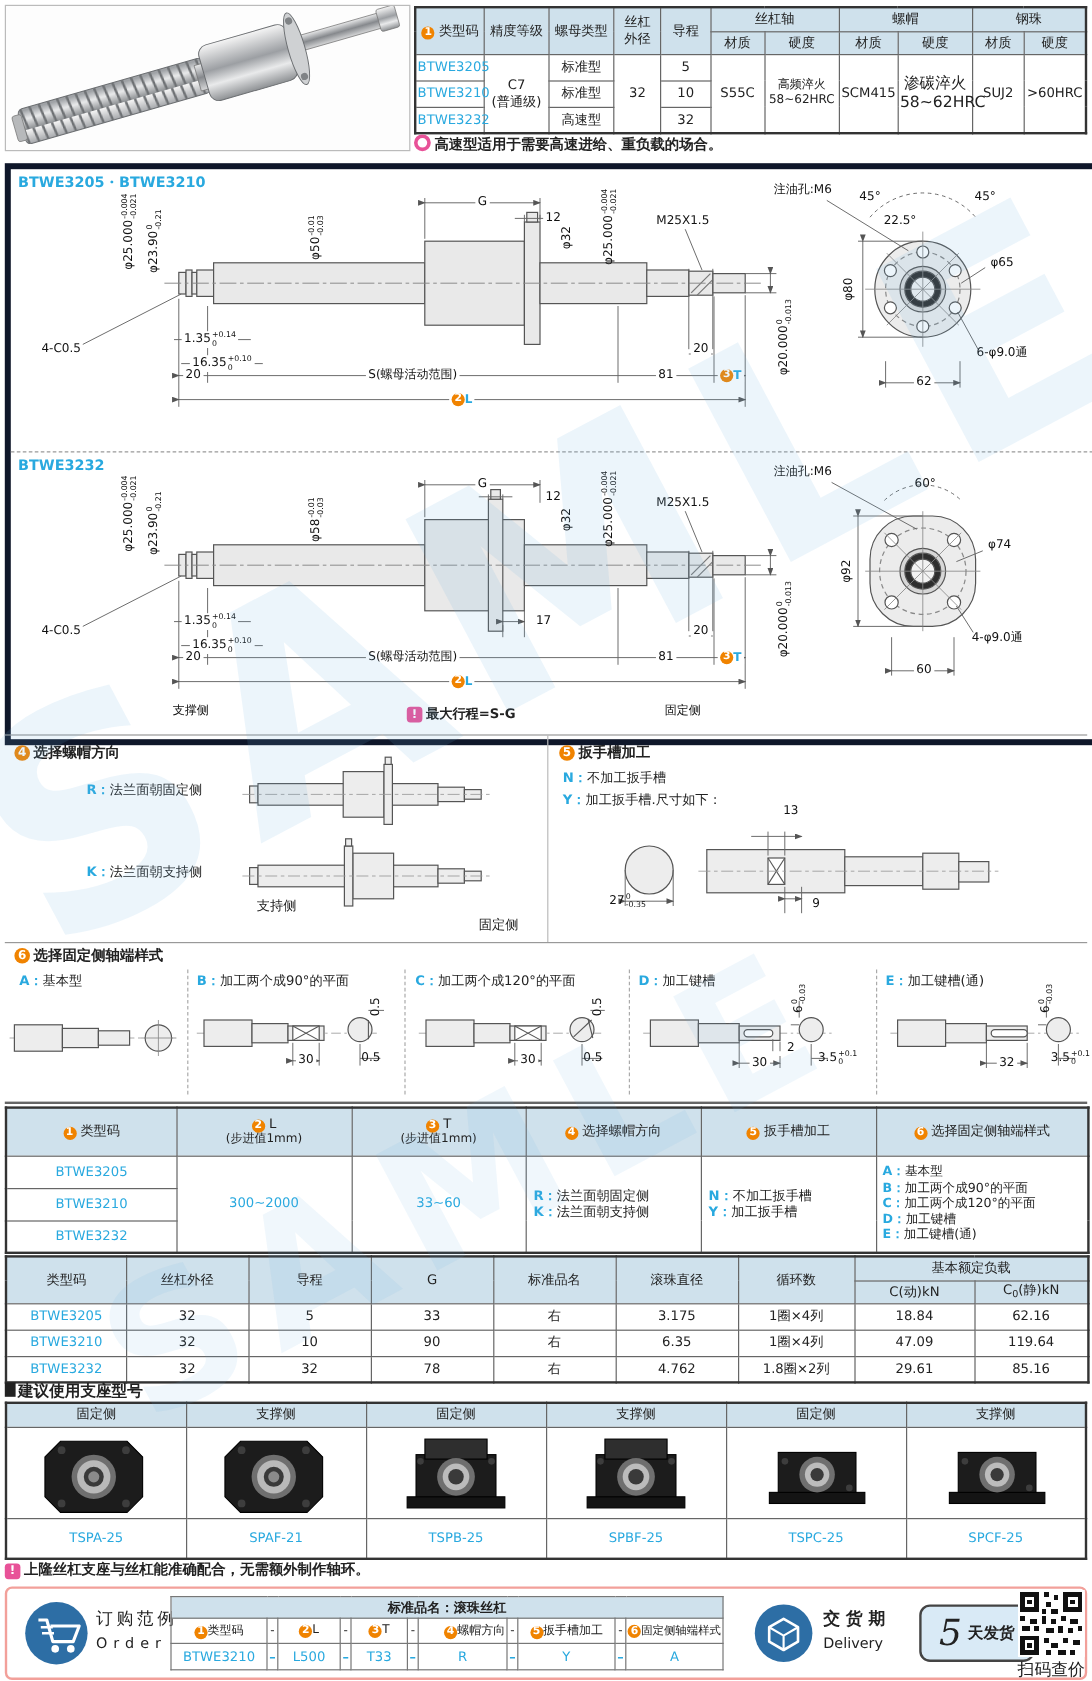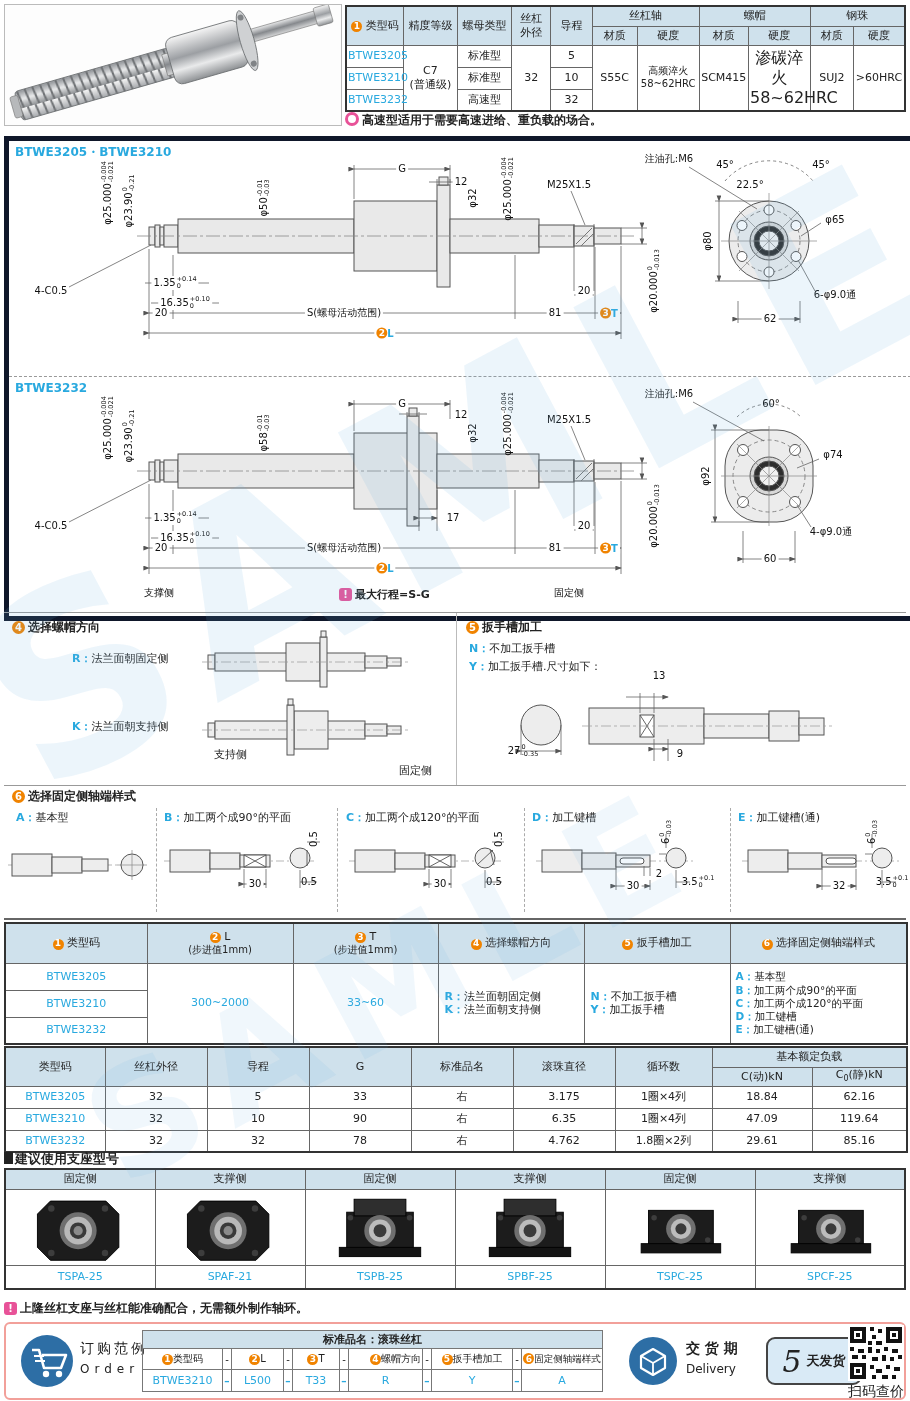--- a/index.html
+++ b/index.html
@@ -125,21 +125,21 @@
     <td class="blue">BTWE3205</td>
     <td class="pre" rowspan="3">C7
 (普通级)</td>
     <td>标准型</td>
     <td rowspan="3">32</td>
     <td>5</td>
     <td rowspan="3">S55C</td>
     <td class="pre" rowspan="3" style="font-size:10px">高频淬火
 58~62HRC</td>
     <td rowspan="3">SCM415</td>
-    <td class="pre" rowspan="3" style="font-size:16px">渗碳淬火
+    <td class="pre" rowspan="3" style="font-size:13px">渗碳淬火
 58~62HRC</td>
     <td rowspan="3">SUJ2</td>
     <td rowspan="3">&gt;60HRC</td>
   </tr>
   <tr style="height:22px">
     <td class="blue">BTWE3210</td>
     <td>标准型</td>
     <td>10</td>
   </tr>
   <tr style="height:22px">
@@ -1044,21 +1044,21 @@
               <rect x="20" y="58" width="86" height="10" fill="#141414" stroke="#000"></rect>
               <circle cx="63" cy="42" r="16" fill="#6f6f6f"></circle>
               <circle cx="63" cy="42" r="11" fill="#bcbcbc"></circle>
               <circle cx="63" cy="42" r="6" fill="#3a3a3a"></circle>
               <circle cx="34" cy="30" r="3" fill="#3d3d3d"></circle>
               <circle cx="92" cy="54" r="3" fill="#3d3d3d"></circle>
             </svg>
           </div>
         </td>
   </tr>
-  <tr style="height:24px">
+  <tr style="height:34px">
     <td class="mount-name">TSPA-25</td>
     <td class="mount-name">SPAF-21</td>
     <td class="mount-name">TSPB-25</td>
     <td class="mount-name">SPBF-25</td>
     <td class="mount-name">TSPC-25</td>
     <td class="mount-name">SPCF-25</td>
   </tr>
 </tbody>
   </table>
 <div class="abs" style="left:4px;top:1300px;font-size:12px;font-weight:bold;">

